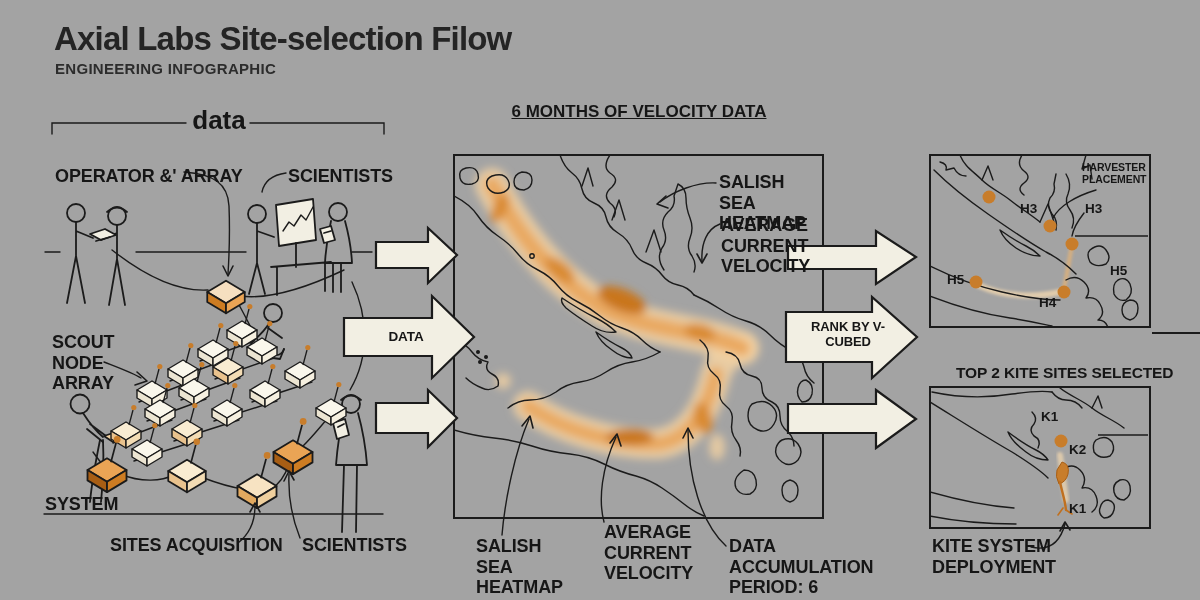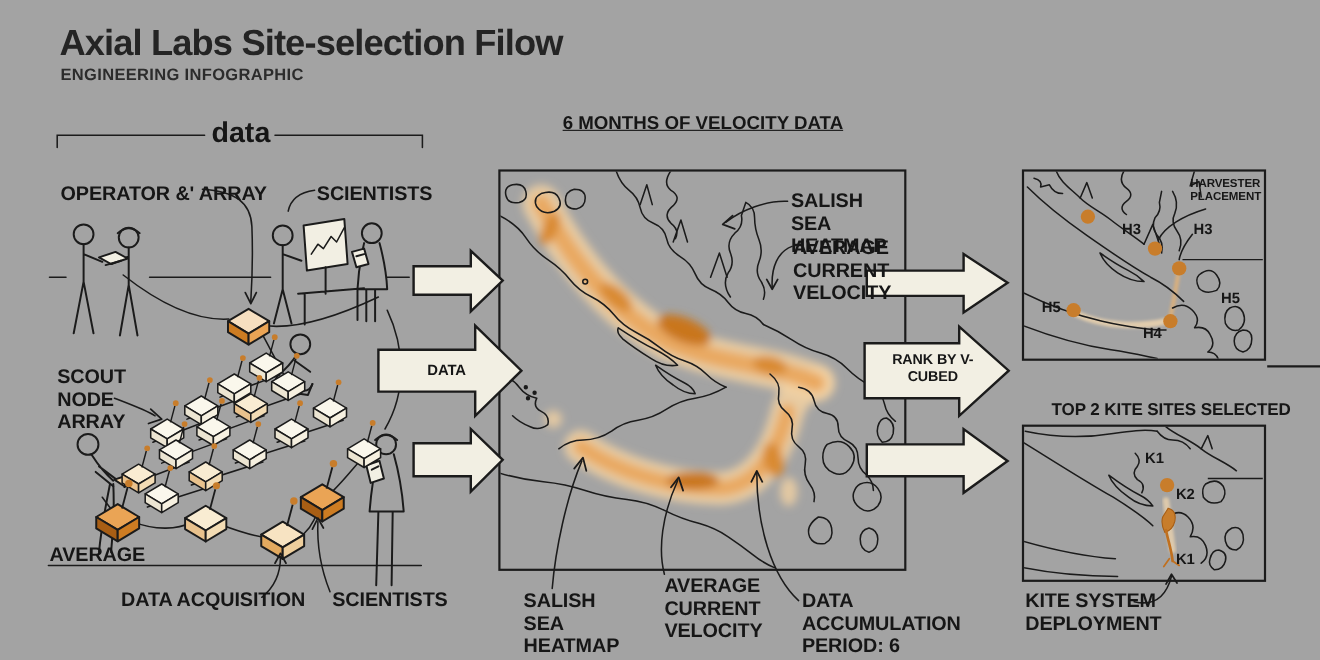--- a/index.html
+++ b/index.html
@@ -322,22 +322,22 @@
 </svg>
 
 <div class="txt" style="left:54px;top:20px;font-size:33px;font-weight:700;letter-spacing:-0.8px;color:#242424;">Axial Labs Site-selection Filow</div>
 <div class="txt" style="left:55px;top:60px;font-size:15px;font-weight:600;letter-spacing:0.3px;color:#2c2c2c;">ENGINEERING INFOGRAPHIC</div>
 
 <div class="txt" style="left:192px;top:105px;width:54px;text-align:center;font-size:26px;font-weight:600;">data</div>
 
 <div class="txt lbl" style="left:55px;top:166px;">OPERATOR &amp;' ARRAY</div>
 <div class="txt lbl" style="left:288px;top:166px;">SCIENTISTS</div>
 <div class="txt lbl" style="left:52px;top:332px;width:95px;">SCOUT NODE ARRAY</div>
-<div class="txt lbl" style="left:45px;top:494px;">AVERAGE</div>
-<div class="txt lbl" style="left:110px;top:535px;">DATA ACQUISITION</div>
+<div class="txt lbl" style="left:45px;top:494px;">SYSTEM</div>
+<div class="txt lbl" style="left:110px;top:535px;">SITES ACQUISITION</div>
 <div class="txt lbl" style="left:302px;top:535px;">SCIENTISTS</div>
 
 <div class="txt lbl" style="left:380px;top:329px;width:52px;text-align:center;font-size:13.5px;">DATA</div>
 <div class="txt lbl" style="left:810px;top:320px;width:76px;text-align:center;font-size:13px;">RANK BY V-CUBED</div>
 
 <div class="txt" style="left:454px;top:101px;width:370px;text-align:center;font-size:17px;font-weight:700;line-height:1.24;text-decoration:underline;">
   <div>6 MONTHS OF VELOCITY DATA</div>
 </div>
 
 <div class="txt lbl" style="left:719px;top:172px;width:100px;">SALISH SEA HEATMAP</div>

